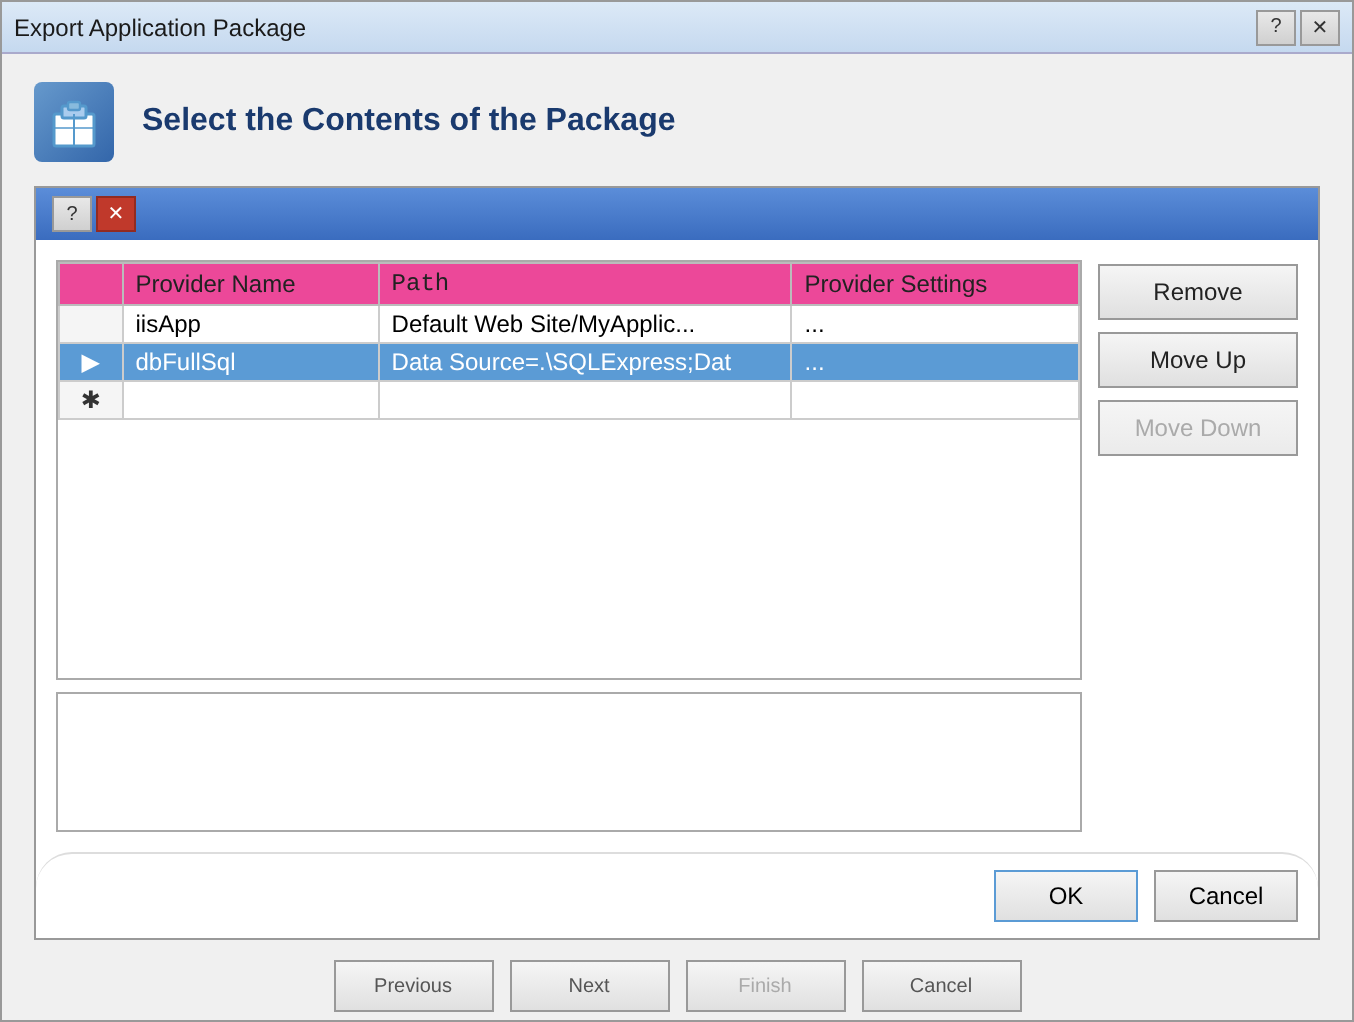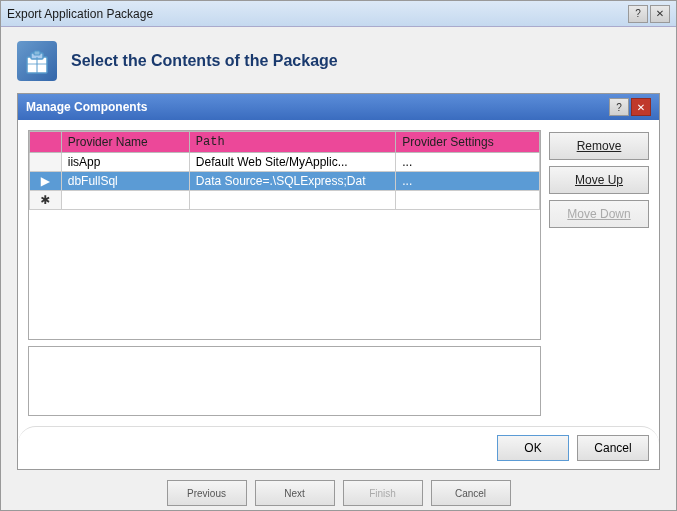--- a/index.html
+++ b/index.html
@@ -238,21 +238,20 @@
       width: 100%;
       height: 28px;
       background: linear-gradient(to bottom, #f5f5f5, #e0e0e0);
       border: 1px solid #999;
       color: #222;
       font-size: 12px;
       cursor: pointer;
       display: flex;
       align-items: center;
       justify-content: center;
-      text-decoration: underline;
     }
 
     .action-btn:disabled, .action-btn.disabled {
       color: #aaa;
       cursor: default;
       background: linear-gradient(to bottom, #f5f5f5, #ebebeb);
     }
 
     
     .dialog-footer {
@@ -342,21 +341,20 @@
           <rect x="11" y="4" width="6" height="4" rx="1" fill="#88bbdd" stroke="#5599cc" stroke-width="1.2"></rect>
           <line x1="14" y1="10" x2="14" y2="26" stroke="#5599cc" stroke-width="1"></line>
           <line x1="4" y1="17" x2="24" y2="17" stroke="#5599cc" stroke-width="0.8"></line>
         </svg>
       </div>
       <span class="page-title">Select the Contents of the Package</span>
     </div>
 
     <div class="inner-dialog">
       <div class="inner-titlebar">
-        <span class="inner-titlebar-title">Manage Components</span>
         <div class="inner-titlebar-controls">
           <div class="inner-btn-help">?</div>
           <div class="inner-btn-close">✕</div>
         </div>
       </div>
 
       <div class="inner-body">
 
         <div class="left-panel">
 

